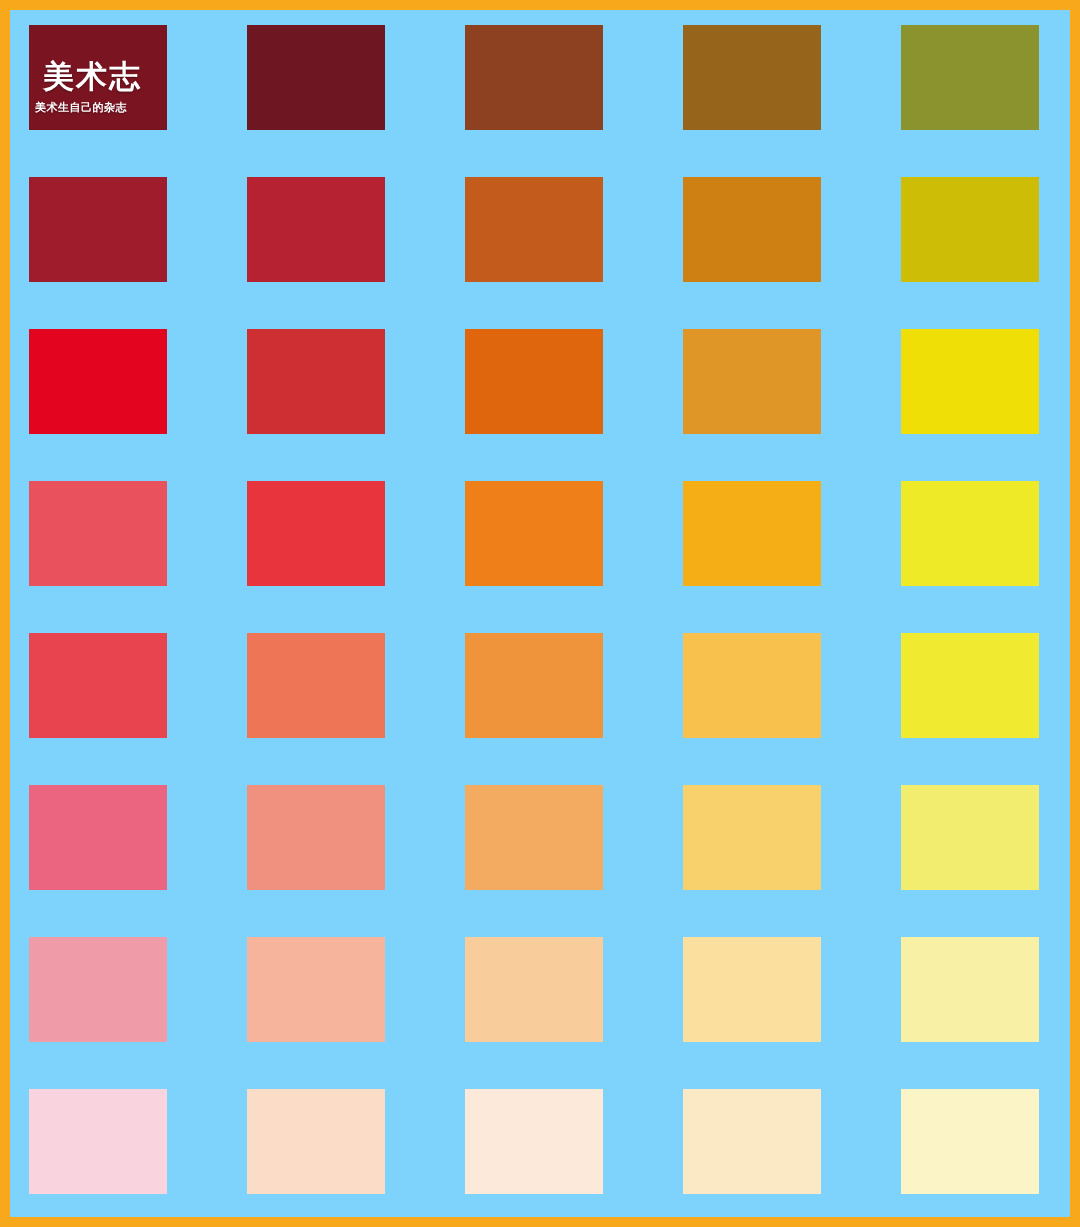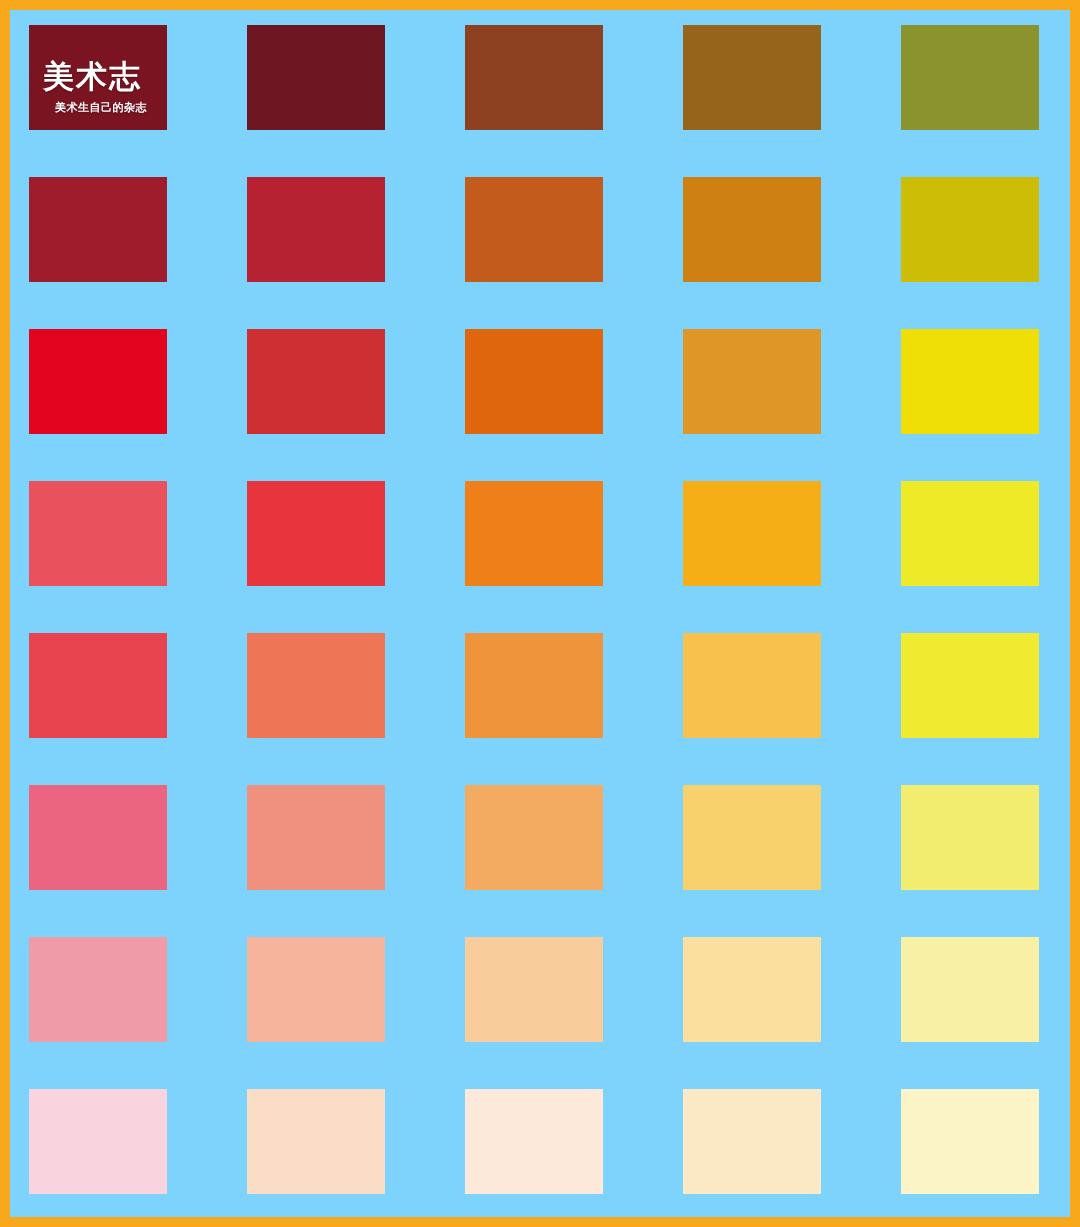--- a/index.html
+++ b/index.html
@@ -63,21 +63,21 @@
     font-weight: bold;
     font-size: 31px;
     line-height: 32px;
     letter-spacing: 2px;
     color: #ffffff;
     white-space: nowrap;
     text-shadow: 0 1px 2px rgba(0,0,0,0.35);
   }
   .wm-sub {
     position: absolute;
-    left: 26px;
+    left: 6px;
     top: 76px;
     font-family: "DejaVu Sans", "Liberation Sans", sans-serif;
     font-weight: bold;
     font-size: 11px;
     line-height: 13px;
     letter-spacing: 0.5px;
     color: #ffffff;
     white-space: nowrap;
     text-shadow: 0 1px 2px rgba(0,0,0,0.3);
   }

